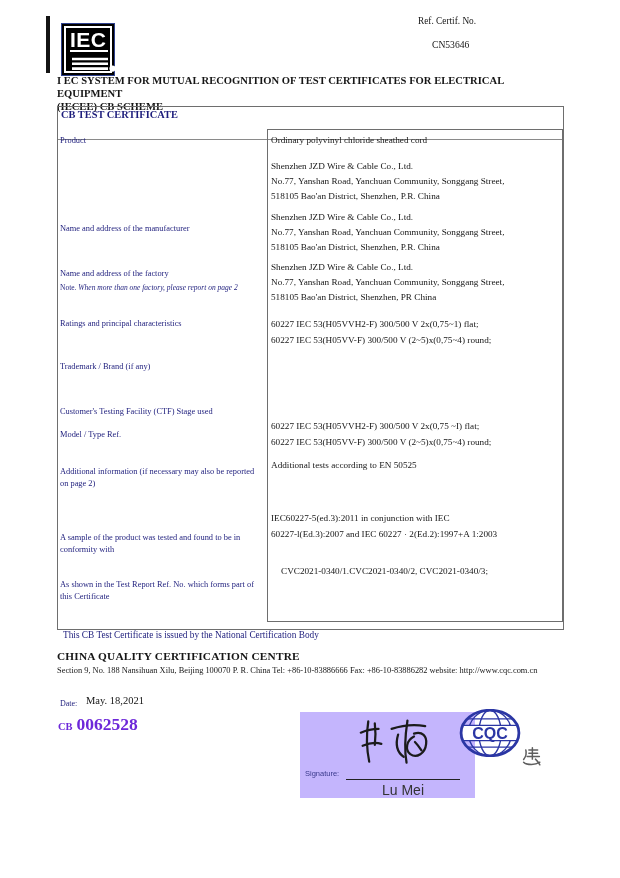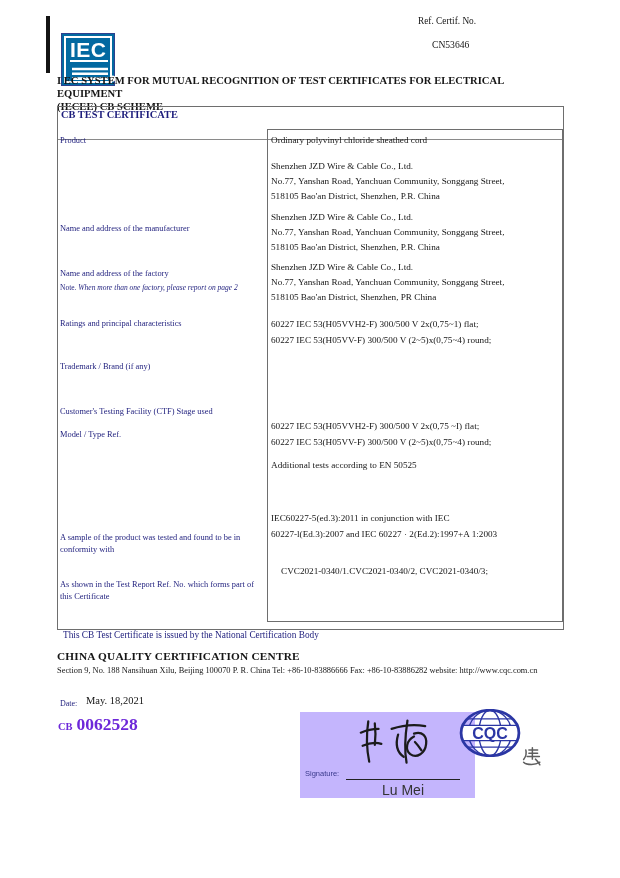--- a/index.html
+++ b/index.html
@@ -4,21 +4,21 @@
 <style>
   html,body{margin:0;padding:0;background:#ffffff;}
   .page{
     position:relative;width:620px;height:878px;background:#ffffff;overflow:hidden;
     font-family:"Liberation Serif","DejaVu Serif",serif;color:#161616;
   }
   .abs{position:absolute;}
   
   .iec-logo{left:46px;top:15px;width:72px;height:60px;}
   .iec-bar{position:absolute;left:0;top:1px;width:4px;height:57px;background:#141414;}
-  .iec-box{position:absolute;left:15px;top:18px;width:54px;height:53px;background:#0369a1;box-shadow:0 0 0 1px #2e418f inset;}
+  .iec-box{position:absolute;left:15px;top:8px;width:54px;height:53px;background:#000000;box-shadow:0 0 0 1px #2e418f inset;}
   .iec-inner{position:absolute;left:3px;top:3px;right:3px;bottom:3px;border:2px solid #ffffff;}
   .iec-text{font-family:"Liberation Sans","DejaVu Sans",sans-serif;font-weight:bold;color:#ffffff;
     font-size:21px;line-height:21px;letter-spacing:0.5px;width:fit-content;margin:1px 0 0 4px;
     border-bottom:2.5px solid #ffffff;padding:0 1px 0 0;}
   .iec-lines{position:absolute;left:6px;top:29px;}
   
   .ref-label{left:418px;top:16px;font-size:9.3px;}
   .ref-value{left:432px;top:39px;font-size:9.6px;}
   .scheme{left:57px;top:74px;width:512px;font-weight:bold;font-size:10.6px;line-height:13px;white-space:pre-line;}
   
@@ -95,20 +95,22 @@
   <div class="abs val-box"></div>
 
   <div class="abs lbl l-product">Product</div>
   <div class="abs lbl l-manufacturer">Name and address of the manufacturer</div>
   <div class="abs lbl l-factory">Name and address of the factory</div>
   <div class="abs note l-factory-note"><span>Note. </span><span class="it">When more than one factory, please report on page 2</span></div>
   <div class="abs lbl l-ratings">Ratings and principal characteristics</div>
   <div class="abs lbl l-trademark">Trademark / Brand (if any)</div>
   <div class="abs lbl l-ctf">Customer's Testing Facility (CTF) Stage used</div>
   <div class="abs lbl l-model">Model / Type Ref.</div>
+  <div class="abs lbl l-additional">Additional information (if necessary may also be reported
+on page 2)</div>
   <div class="abs lbl l-conformity">A sample of the product was tested and found to be in
 conformity with</div>
   <div class="abs lbl l-testreport">As shown in the Test Report Ref. No. which forms part of
 this Certificate</div>
 
   <div class="abs val v-product">Ordinary polyvinyl chloride sheathed cord</div>
   <div class="abs val v-applicant">Shenzhen JZD Wire &amp; Cable Co., Ltd.
 No.77, Yanshan Road, Yanchuan Community, Songgang Street,
 518105 Bao'an District, Shenzhen, P.R. China</div>
   <div class="abs val v-manufacturer">Shenzhen JZD Wire &amp; Cable Co., Ltd.

